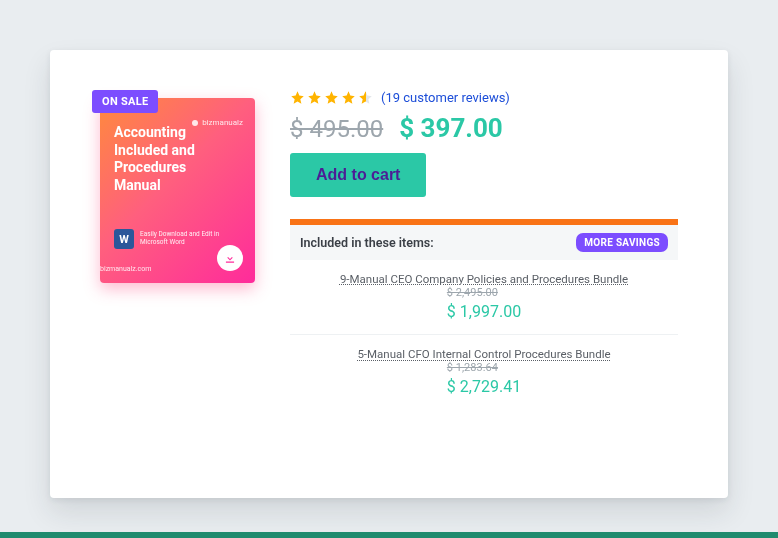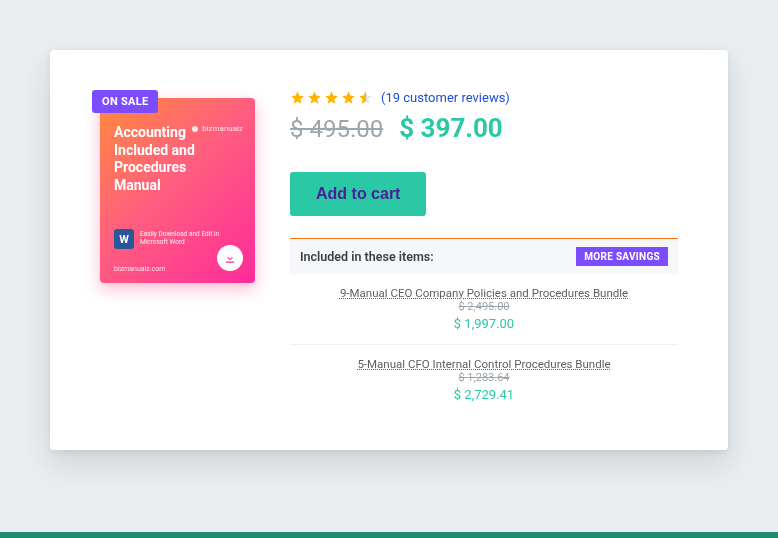--- a/index.html
+++ b/index.html
@@ -6,21 +6,21 @@
   html,body{width:778px;height:538px;}
   body{
     background:#e9edf0;
     font-family:-apple-system,BlinkMacSystemFont,"Segoe UI",Roboto,Arial,sans-serif;
     color:#2a2f36;
     position:relative;
   }
   .card{
     position:absolute;
     left:50px; top:50px;
-    width:678px; height:400px;
+    width:678px; height:448px;
     background:#fff;
     border-radius:4px;
     box-shadow:0 14px 28px rgba(30,40,50,0.12),0 2px 6px rgba(30,40,50,0.08);
     padding:40px 50px 30px 50px;
     display:flex;
     gap:35px;
   }
   
   .cover-wrap{width:155px;flex:0 0 155px;position:relative;}
   .badge{
@@ -30,65 +30,65 @@
     padding:5px 10px;border-radius:3px;
     z-index:3;
   }
   .cover{
     position:relative; width:155px;height:185px;margin-top:8px;
     border-radius:4px;overflow:hidden;
     background:linear-gradient(135deg,#ff8a3c 0%,#ff5f7e 45%,#ff2b9b 100%);
     box-shadow:0 6px 16px rgba(255,60,120,.35);
     color:#fff;padding:16px 14px;
   }
-  .cover .brand{font-size:8px;opacity:.85;position:absolute;right:12px;top:26px;}
+  .cover .brand{font-size:8px;opacity:.85;position:absolute;right:12px;top:20px;}
   .cover .brand::before{content:"";display:inline-block;width:6px;height:6px;border-radius:50%;background:#fff;margin-right:4px;vertical-align:middle;}
   .cover .title{font-size:14px;font-weight:700;line-height:1.25;margin-top:10px;max-width:120px;}
   .cover .word-row{position:absolute;left:14px;bottom:34px;display:flex;align-items:center;gap:6px;}
   .cover .word-icon{width:20px;height:20px;border-radius:3px;background:#2b579a;display:flex;align-items:center;justify-content:center;color:#fff;font-size:11px;font-weight:700;}
   .cover .word-text{font-size:6.5px;line-height:1.2;opacity:.9;max-width:80px;}
-  .cover .site{position:absolute;left:14px;bottom:10px;font-size:7px;opacity:.85;}
+  .cover .site{position:absolute;left:0;bottom:10px;font-size:7px;opacity:.85;}
   .cover .dl{
     position:absolute;right:12px;bottom:12px;width:26px;height:26px;border-radius:50%;
     background:#fff;display:flex;align-items:center;justify-content:center;
   }
   .cover .dl svg{width:14px;height:14px;fill:#ff2b9b;}
 
   
   .main{flex:1;min-width:0;}
   h1{font-size:24px;font-weight:600;line-height:1.25;color:#2a2f36;margin-bottom:12px;}
   .rating-row{display:flex;align-items:center;gap:8px;margin-bottom:8px;}
   .stars{color:#ffb400;display:flex;gap:2px;}
   .stars svg{width:15px;height:15px;}
   .reviews{font-size:13px;color:#1d4ed8;}
-  .price-row{display:flex;align-items:baseline;gap:16px;margin-bottom:29px;}
+  .price-row{display:flex;align-items:baseline;gap:16px;margin-bottom:10px;}
   .old-price{font-size:24px;color:#9da6ad;text-decoration:line-through;font-weight:400;}
   .new-price{font-size:26px;color:#2bc8a6;font-weight:700;}
   .addcart{
     background:#2bc8a6;color:#4c1d95;border:none;border-radius:3px;
     padding:13px 26px;font-size:16px;font-weight:600;cursor:pointer;
     margin-bottom:22px;
   }
   .included{
-    border-top:1px solid #f97316;
+    border-top:6px solid #f97316;
   }
   .included-header{
     display:flex;align-items:center;justify-content:space-between;
     background:#f5f7f8;padding:8px 10px;font-size:12.5px;font-weight:600;color:#3a3f46;
   }
-  .more-badge{background:#7c4dff;color:#fff;font-size:10px;font-weight:700;letter-spacing:.3px;padding:4px 8px;border-radius:0;}
+  .more-badge{background:#7c4dff;color:#fff;font-size:10px;font-weight:700;letter-spacing:.3px;padding:4px 8px;border-radius:7px;}
   .bundle-row{
     display:flex;align-items:center;justify-content:space-between;
     padding:12px 10px;border-bottom:1px solid #eef1f3;font-size:11.5px;flex-direction:column;
   }
   .bundle-row:last-child{border-bottom:none;}
   .bundle-name{color:#5a5f66;text-decoration:underline dotted;}
-  .bundle-prices{text-align:center;line-height:1.35;}
+  .bundle-prices{text-align:left;line-height:1.35;}
   .bundle-old{color:#9da6ad;text-decoration:line-through;font-size:11px;display:block;}
-  .bundle-new{color:#2bc8a6;font-size:13px;display:block;}
+  .bundle-new{color:#2bc8a6;font-size:16px;display:block;}
   .bottom-bar{position:absolute;left:0;right:0;bottom:0;height:6px;background:#1f8b6e;}
 </style>
 </head>
 <body>
 
 <div class="card">
 
   <div class="cover-wrap">
     <div class="badge">ON SALE</div>
     <div class="cover">

